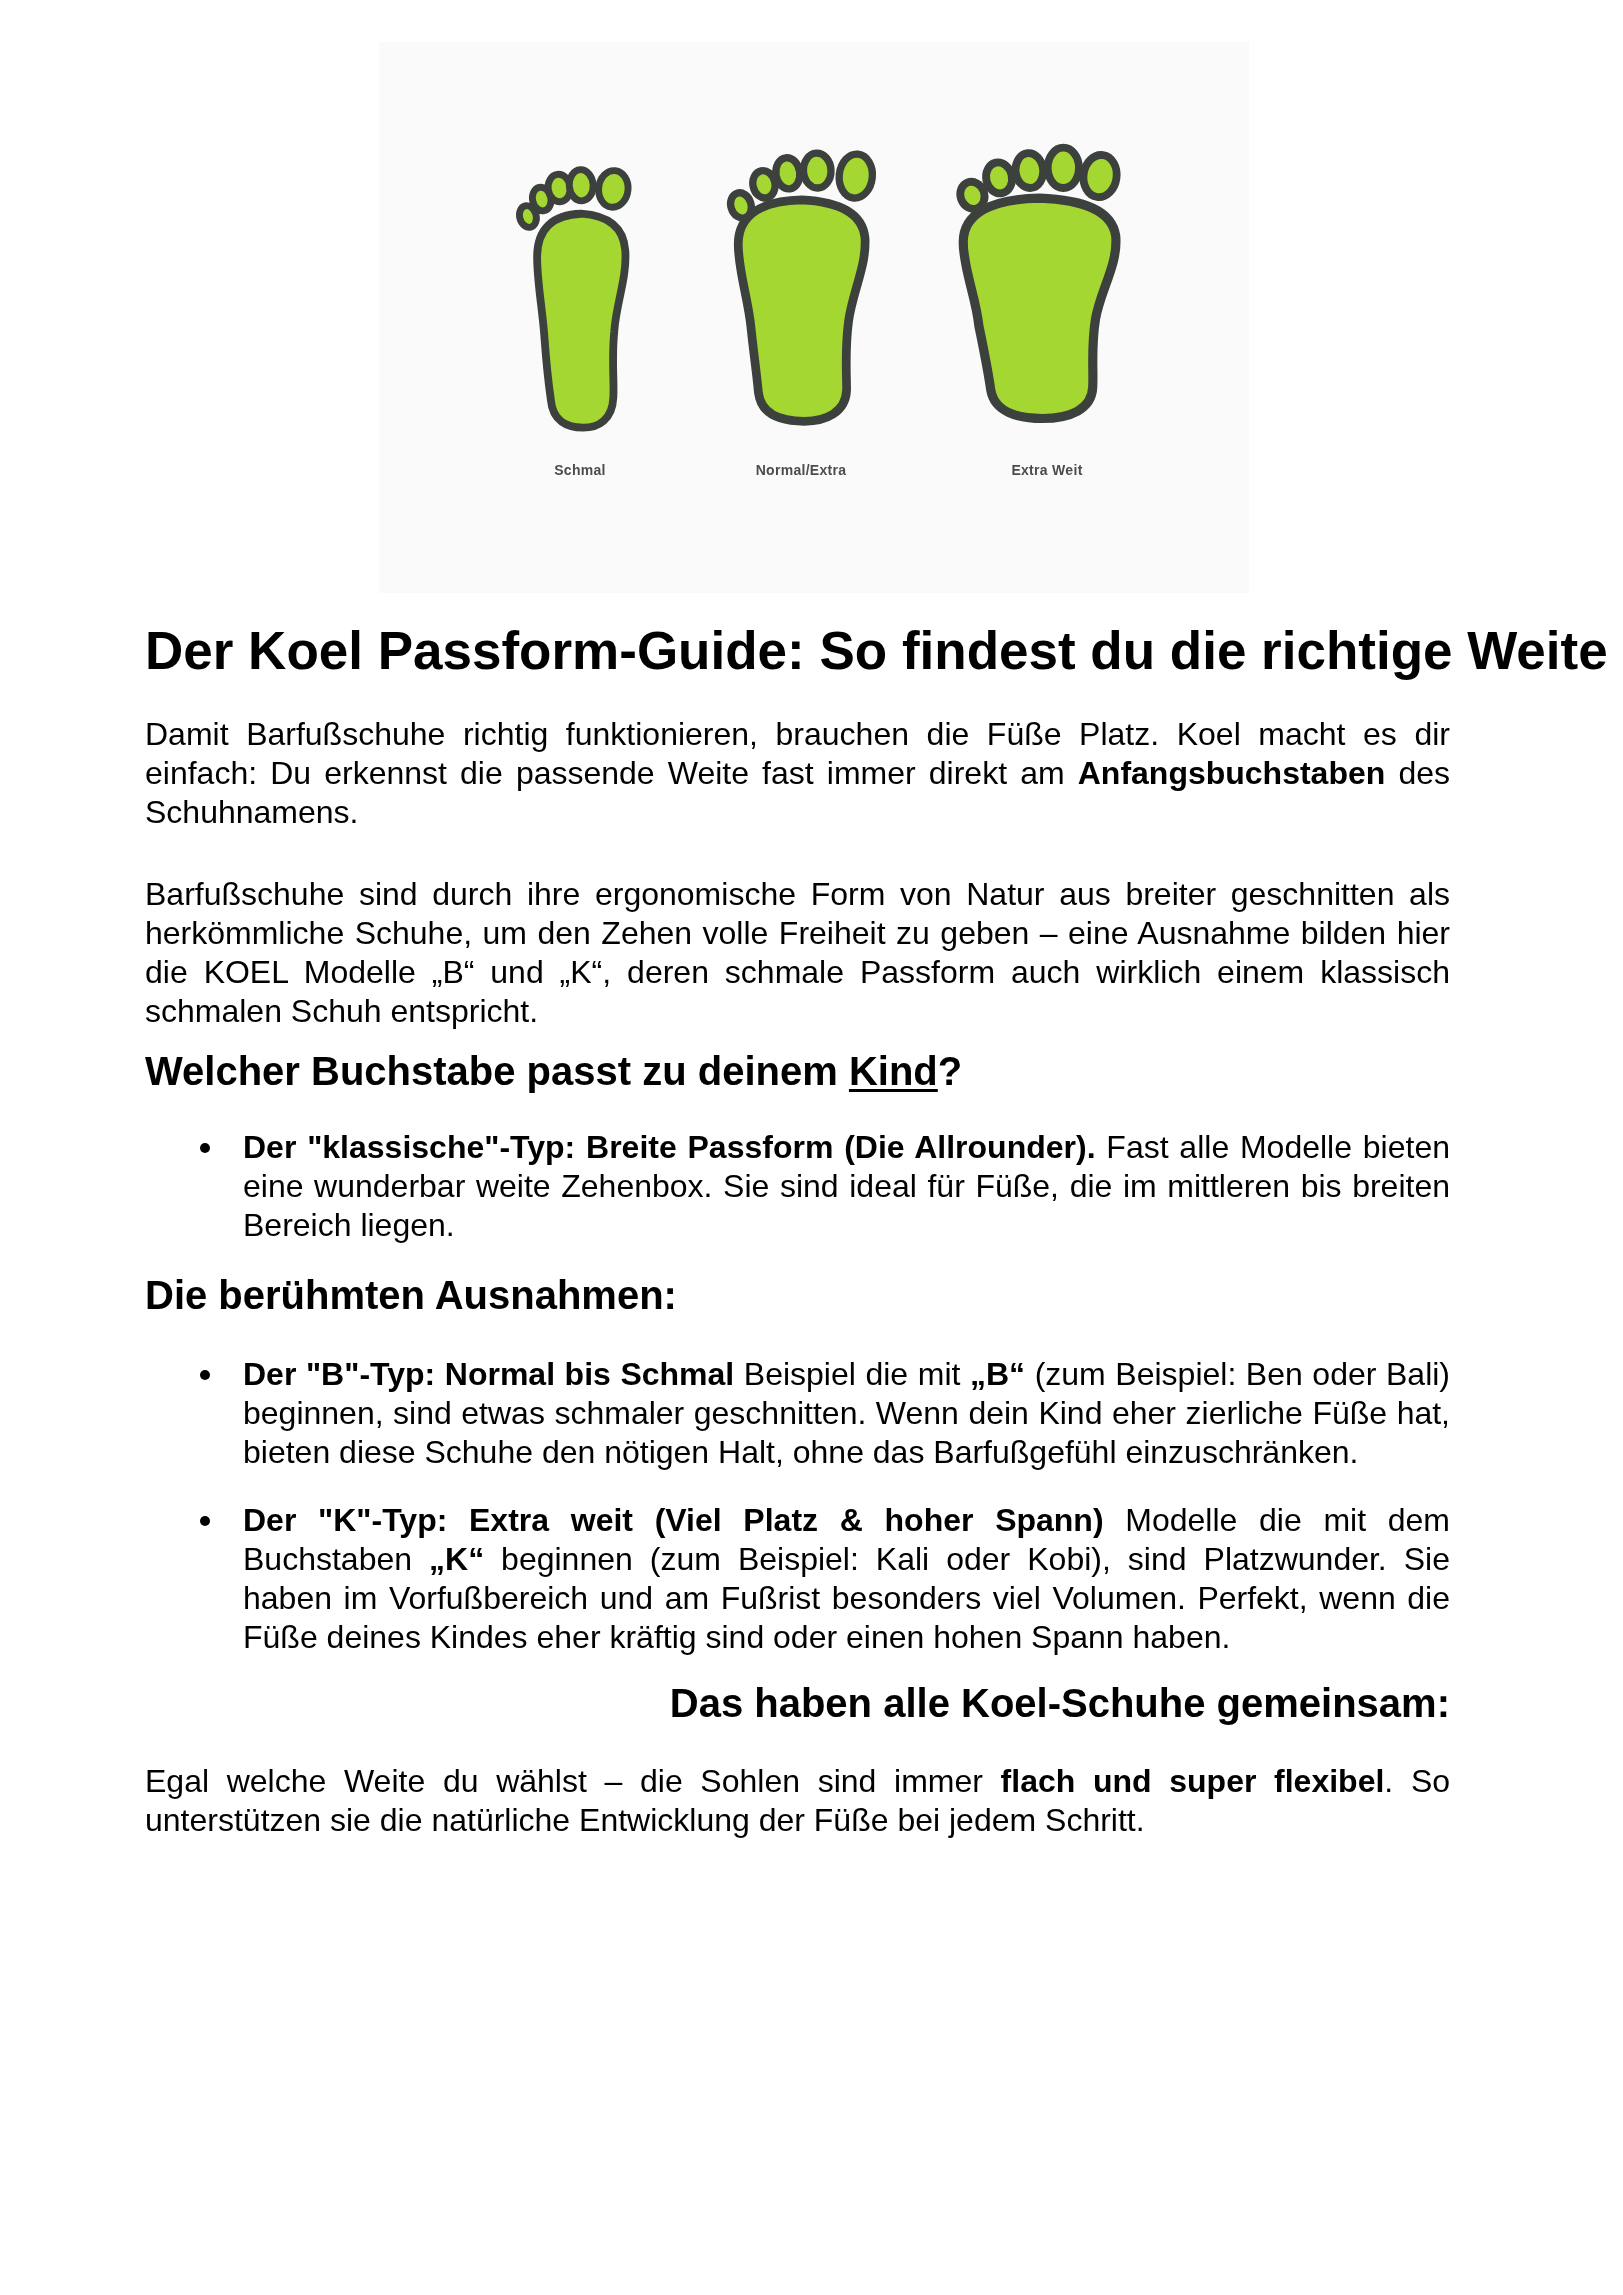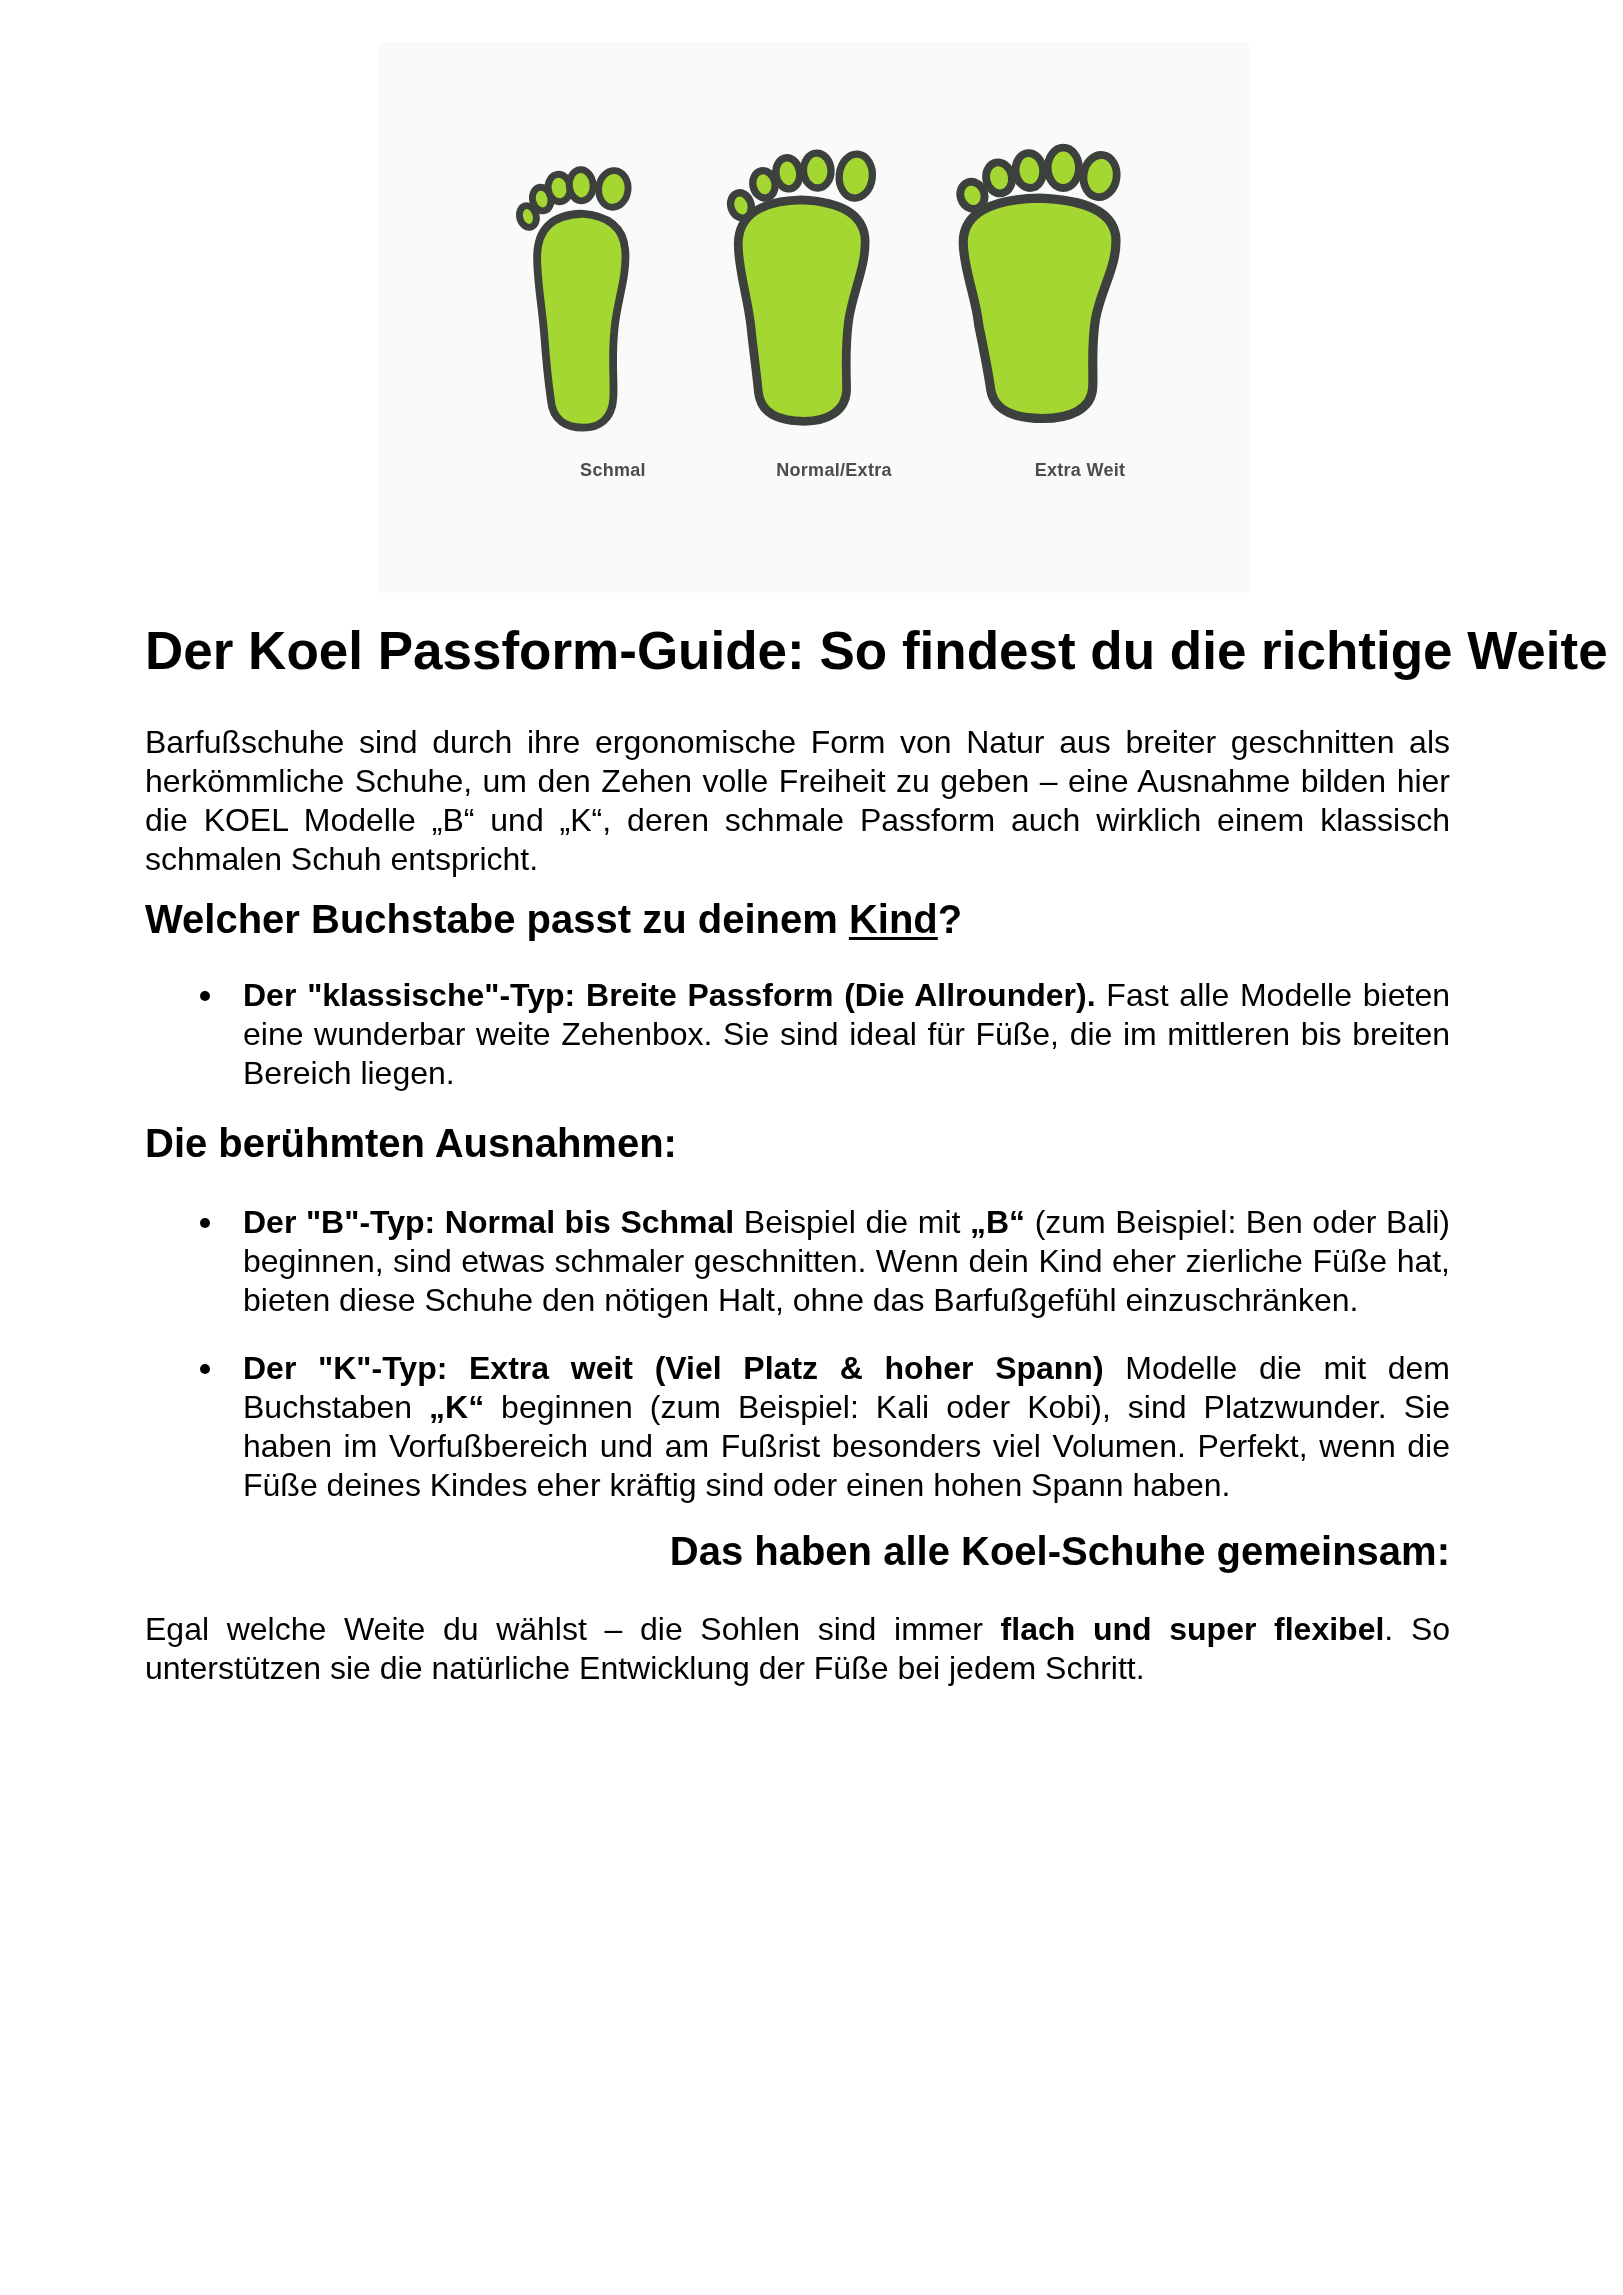--- a/index.html
+++ b/index.html
@@ -33,22 +33,22 @@
 
   
   .illu{position:relative;margin-left:234px;width:870px;height:551px;
         background:var(--illu-bg,#fafafa);}
   .illu svg{position:absolute;left:0;top:0;}
   .foot-shape{fill:var(--foot-fill,#a5d733);stroke:var(--foot-outline,#3c413d);stroke-linejoin:round;}
   .f1 .sole{stroke-width:8.5;} .f1 .toe{stroke-width:7.5;}
   .f2 .sole{stroke-width:9.5;} .f2 .toe{stroke-width:8;}
   .f3 .sole{stroke-width:10;}  .f3 .toe{stroke-width:8.5;}
   .flabel{position:absolute;top:415px;transform:translateX(-50%);
-          font-size:18px;line-height:27.5px;font-weight:600;letter-spacing:0.3px;
-          color:var(--label-color,#4c4c4c);white-space:nowrap;margin-left:33px;}
+          font-size:14px;line-height:27.5px;font-weight:600;letter-spacing:0.3px;
+          color:var(--label-color,#4c4c4c);white-space:nowrap;}
 </style>
 </head>
 <body>
 
 <div class="page">
 
 
   <figure class="illu mt-illu">
     <svg width="870" height="551" viewBox="0 0 947 600">
       <g class="f1">
@@ -100,20 +100,21 @@
         <ellipse class="foot-shape toe" cx="785" cy="146" rx="18" ry="23" transform="rotate(8 785 146)"></ellipse>
       </g>
     </svg>
     <span class="flabel" style="left:201px">Schmal</span>
     <span class="flabel" style="left:422px">Normal/Extra</span>
     <span class="flabel" style="left:668px">Extra Weit</span>
   </figure>
 
   <h2>Der Koel Passform-Guide: So findest du die richtige Weite</h2>
 
+  <p class="j mt-p1"><span>Damit Barfußschuhe richtig funktionieren, brauchen die Füße Platz. Koel macht es dir einfach: Du erkennst die passende Weite fast immer direkt am </span><span class="b">Anfangsbuchstaben</span><span> des Schuhnamens.</span></p>
 
   <p class="j mt-p2"><span>Barfußschuhe sind durch ihre ergonomische Form von Natur aus breiter geschnitten als herkömmliche Schuhe, um den Zehen volle Freiheit zu geben – eine Ausnahme bilden hier die KOEL Modelle „B“ und „K“, deren schmale Passform auch wirklich einem klassisch schmalen Schuh entspricht.</span></p>
 
   <h3 class="mt-h3a"><span class="b">Welcher Buchstabe passt zu deinem </span><span class="b u">Kind</span><span class="b">?</span></h3>
 
   <ul class="mt-ul1">
     <li><span class="b">Der "klassische"-Typ: Breite Passform (Die Allrounder).</span><span> Fast alle Modelle bieten eine wunderbar weite Zehenbox. Sie sind ideal für Füße, die im mittleren bis breiten Bereich liegen.</span></li>
   </ul>
 
   <h3 class="mt-h3b">Die berühmten Ausnahmen:</h3>

